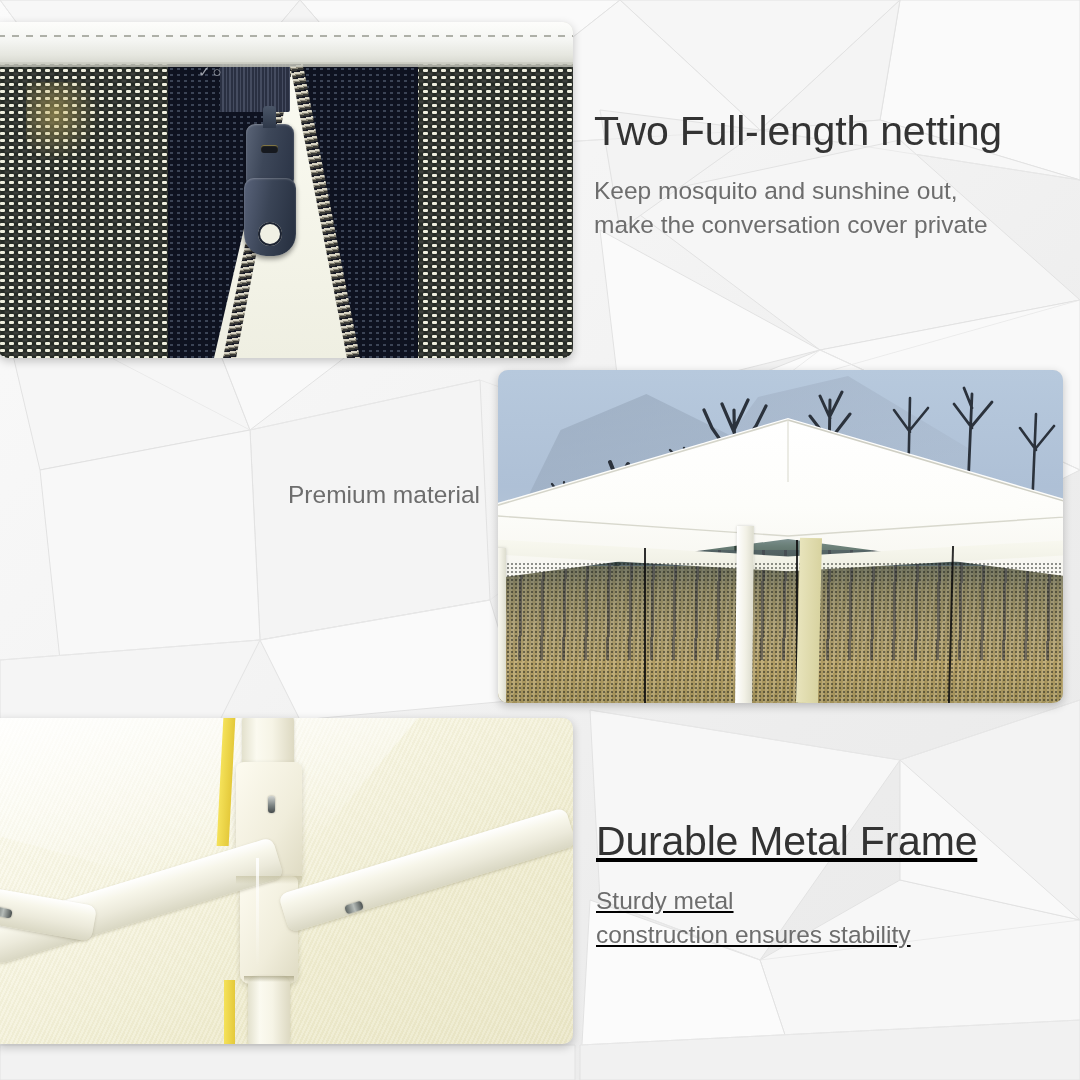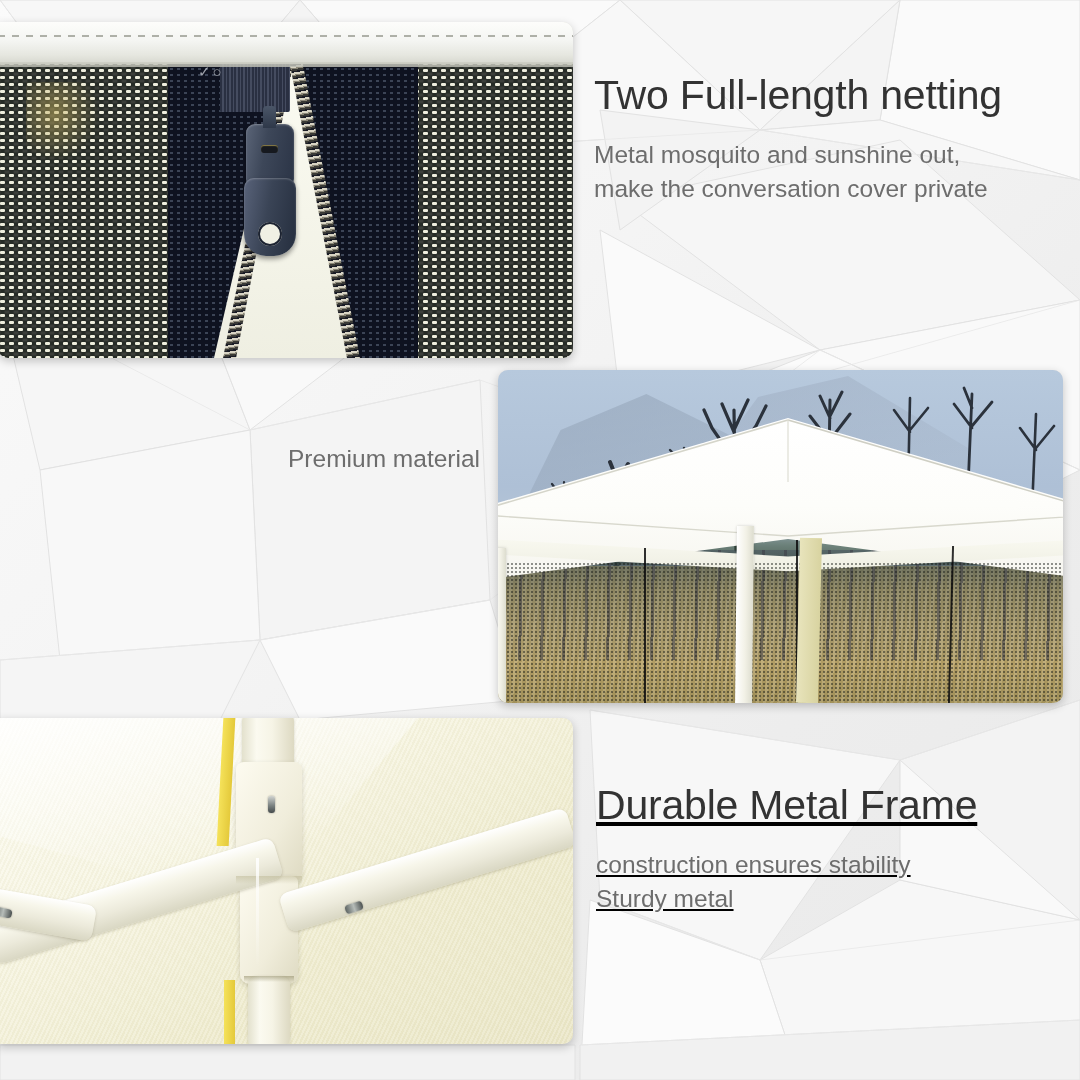--- a/index.html
+++ b/index.html
@@ -176,21 +176,21 @@
     box-shadow:0 2px 5px rgba(120,115,85,.3);
   }
   .fr-screw { position:absolute; width:7px; height:17px; border-radius:3px;
     background:linear-gradient(180deg,#cfd2cf,#7d8483 55%,#454b4c);
     box-shadow:0 0 2px rgba(0,0,0,.4); }
   .fr-screw2 { position:absolute; width:18px; height:9px; border-radius:4px;
     background:linear-gradient(90deg,#5d6462,#b6bcb8 50%,#4b5150);
     transform:rotate(-18deg); box-shadow:0 0 2px rgba(0,0,0,.35); }
 
   
-  .tb { position:absolute; }
+  .tb { position:absolute;margin-top:36px; }
   .t-head {
     color:#333333;
     font-size:41px;
     line-height:1.17;
     font-weight:400;
     letter-spacing:-0.2px;
   }
   .t-sub {
     color:#6d6d6d;
     font-size:24.5px;
@@ -271,21 +271,21 @@
     <div class="net-binding"></div>
     <div class="net-binding-edge"></div>
   </div>
 </div>
 
 <div class="tb" id="text-netting">
   <div class="t-head">
     <div>Two Full-length netting</div>
   </div>
   <div class="t-sub">
-    <div>Metal mosquito and sunshine out,</div>
+    <div>Keep mosquito and sunshine out,</div>
     <div>make the conversation cover private</div>
   </div>
 </div>
 
 <div class="tb" id="text-cover">
   <div class="t-sub">
     <div>Premium material</div>
   </div>
 </div>
 
@@ -369,16 +369,16 @@
     <div class="fr-screw2" style="left:347px; top:185px;"></div>
     <div class="fr-screw2" style="left:-4px; top:190px; transform:rotate(12deg);"></div>
   </div>
 </div>
 
 <div class="tb" id="text-frame">
   <div class="t-head">
     <div>Durable Metal Frame</div>
   </div>
   <div class="t-sub">
+    <div>Sturdy metal</div>
     <div>construction ensures stability</div>
-    <div>Sturdy metal</div>
   </div>
 </div>
 
 </body></html>

